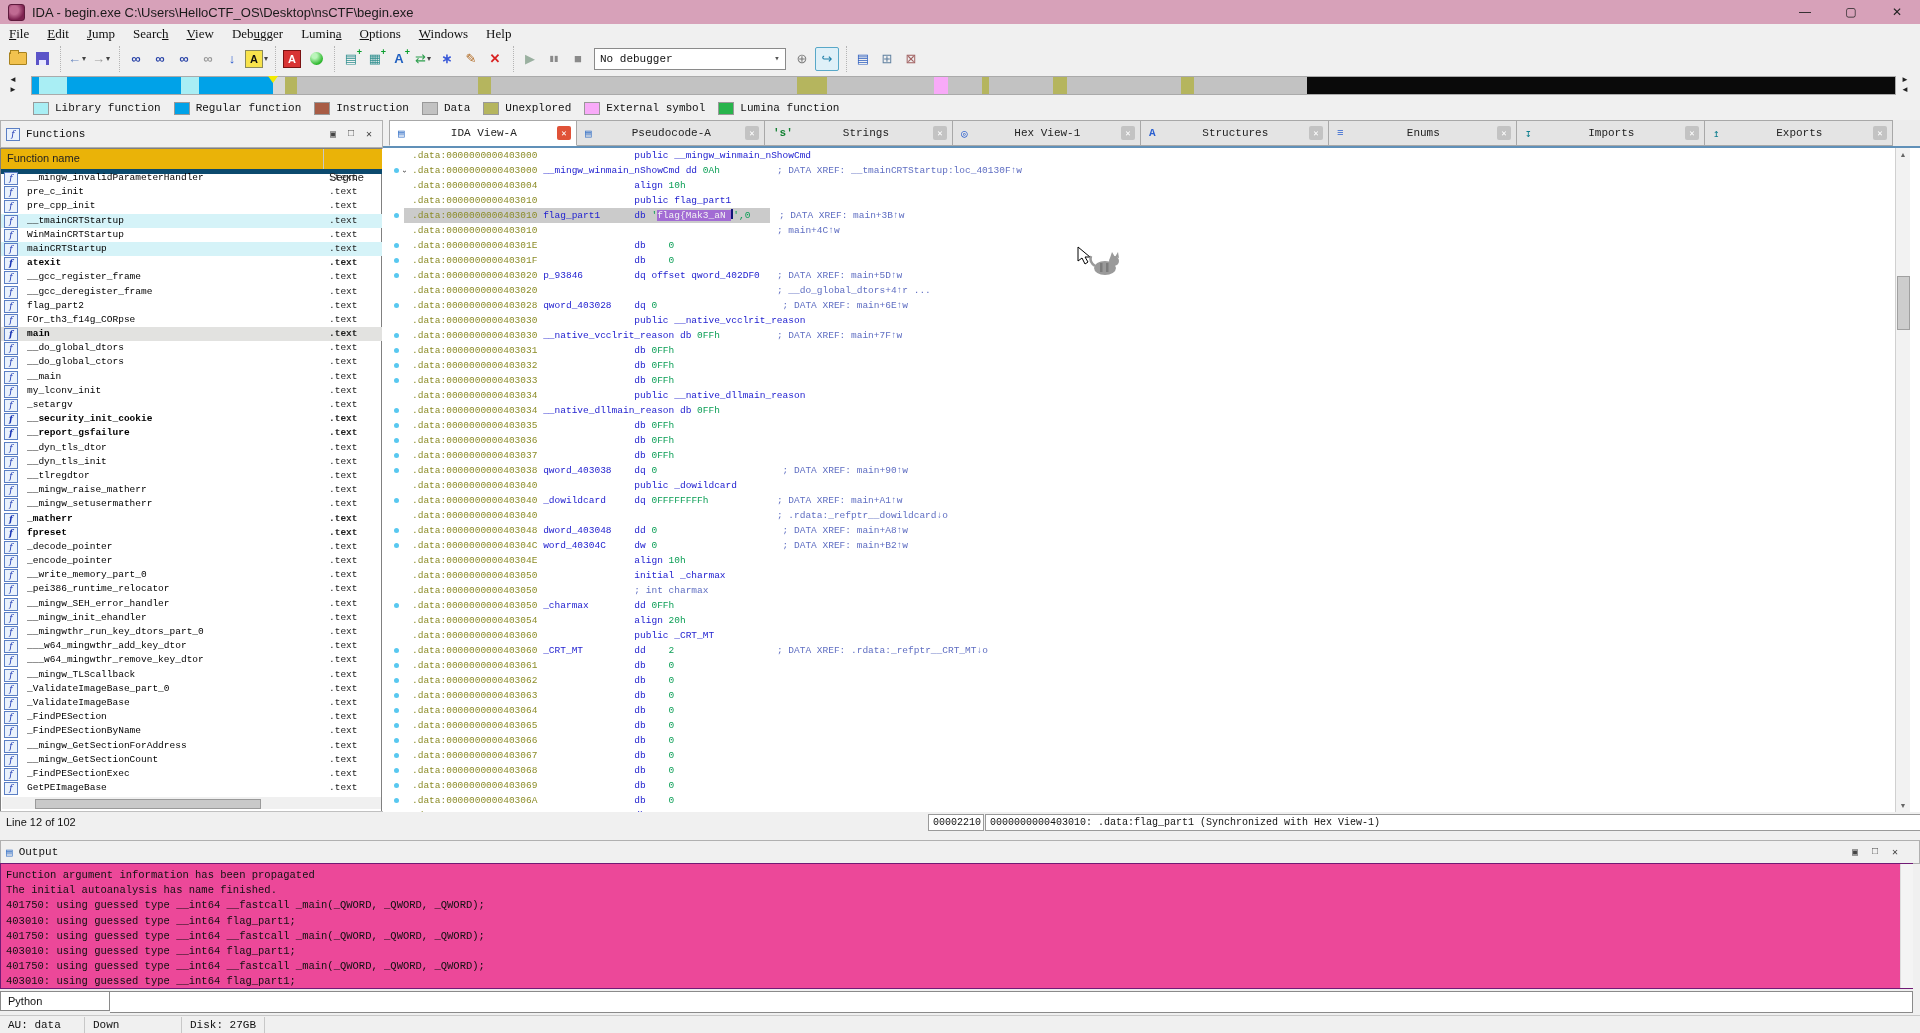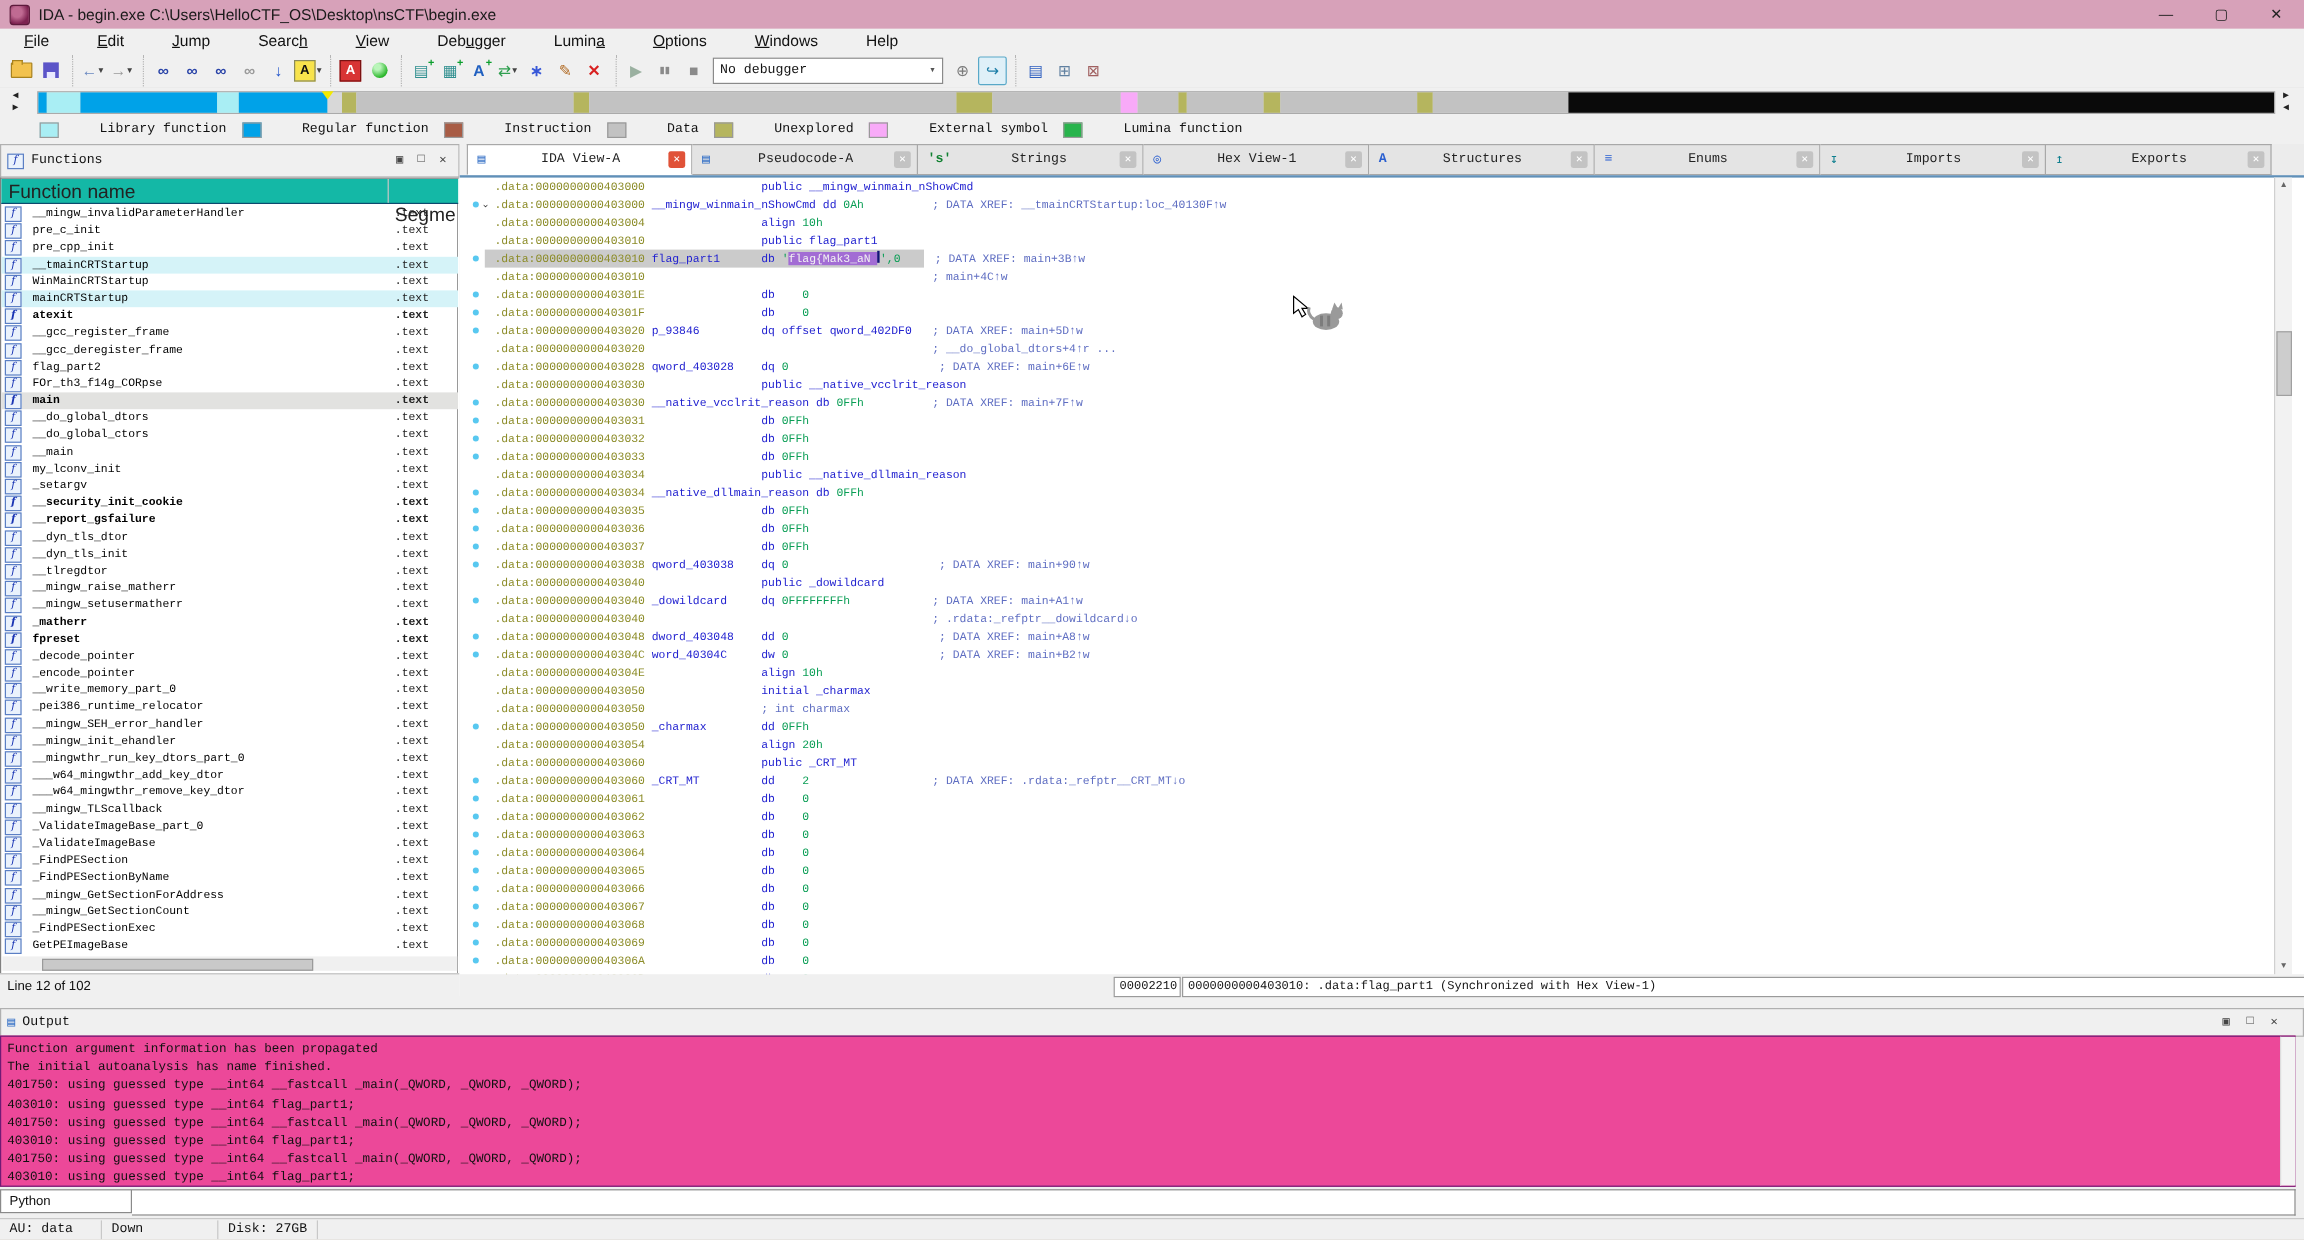--- a/index.html
+++ b/index.html
@@ -9,21 +9,21 @@
   #titlebar{position:absolute;left:0;top:0;width:1920px;height:24px;background:#d7a1b9;
             display:flex;align-items:center;color:#1a1a1a;font-size:13px;}
   #app-icon{width:15px;height:15px;margin:0 7px 0 8px;border-radius:3px;
             background:radial-gradient(circle at 35% 35%,#c06a92 0 30%,#7d2250 70%);border:1px solid #5d1a3c;}
   #win-controls{margin-left:auto;display:flex;height:24px;}
   .win-btn{width:46px;height:24px;display:flex;align-items:center;justify-content:center;
            font-size:12px;color:#222;}
   
   #menubar{position:absolute;left:0;top:24px;width:1920px;height:20px;background:#f0f0f0;
            display:flex;align-items:center;font-size:13px;color:#111;}
-  .menu-item{padding:0 20px;height:20px;line-height:20px;}
+  .menu-item{padding:0 9px;height:20px;line-height:20px;font-family:Liberation Serif, serif;}
   .menu-item u{text-decoration:underline;}
   
   #toolbar{position:absolute;left:0;top:44px;width:1920px;height:29px;background:#f0f0f0;
            display:flex;align-items:center;border-bottom:1px solid #dcdcdc;}
   .tgroup{display:flex;align-items:center;height:26px;padding:0 4px;border-left:1px dotted #b5b5b5;margin-left:2px;}
   .tgroup:first-child{border-left:none;}
   .tbtn{min-width:22px;height:22px;margin:0 1px;display:flex;align-items:center;justify-content:center;
         font-size:13px;position:relative;border-radius:2px;}
   .tbtn .glyph{line-height:1;}
   .tbtn.has-plus::after{content:"+";position:absolute;right:0px;top:-1px;color:#0a9e2c;font-size:9px;font-weight:bold;}
@@ -44,32 +44,32 @@
   
   #navrow{position:absolute;left:0;top:73px;width:1920px;height:25px;background:#f0f0f0;}
   .nav-arrows{position:absolute;top:2px;width:14px;height:21px;font-size:8px;color:#222;line-height:10px;text-align:center;}
   #navband{position:absolute;left:31px;top:3px;width:1863px;height:17px;background:#e2e2e2;border:1px solid #aaa;}
   .nseg{position:absolute;top:0;height:17px;}
   #nav-marker{position:absolute;top:-1px;width:0;height:0;border-left:5px solid transparent;
               border-right:5px solid transparent;border-top:7px solid #f2ea00;}
   
   #legend{position:absolute;left:0;top:98px;width:1920px;height:20px;background:#f0f0f0;display:flex;
           align-items:center;padding-left:33px;font-size:11px;font-family:"Liberation Mono",monospace;color:#111;}
-  .lg-item{display:flex;align-items:center;margin-right:13px;gap:28px;}
+  .lg-item{display:flex;align-items:center;margin-right:13px;}
   .lg-sw{width:14px;height:11px;margin-right:6px;border:1px solid #999;}
   
   #fn-dock{position:absolute;left:0;top:120px;width:383px;height:714px;background:#f0f0f0;}
   #fn-title{position:absolute;left:0;top:0;width:381px;height:26px;border:1px solid #b0b0b0;background:#f0f0f0;
             display:flex;align-items:center;font-size:11px;font-family:"Liberation Mono",monospace;color:#111;}
   #fn-title .ctrls{margin-left:auto;display:flex;margin-right:4px;}
   #fn-title .ctrls span{width:18px;text-align:center;color:#444;font-size:10px;}
   #fn-list{position:absolute;left:0;top:28px;width:381px;height:680px;background:#fff;border:1px solid #808080;
            border-right-color:#fff;border-bottom-color:#fff;box-shadow:inset -1px -1px 0 #808080;overflow:hidden;}
-  #fn-header{position:absolute;left:0;top:0;width:100%;height:20px;background:#14b8a6;border-bottom:1px solid #0c4a6e;
-             font-size:16px;color:#222;}
+  #fn-header{position:absolute;left:0;top:0;width:100%;height:20px;background:#eab308;border-bottom:5px solid #0c4a6e;
+             font-size:11px;color:#222;}
   #fn-header .h1{position:absolute;left:6px;top:3px;}
   #fn-header .h2{position:absolute;left:328px;top:3px;margin-top:19px;}
   #fn-header .hd{position:absolute;left:322px;top:0;width:1px;height:20px;background:#c8c8c8;}
   #fn-rows{position:absolute;left:0;top:22px;width:100%;height:624px;overflow:hidden;
            font-family:"Liberation Mono",monospace;font-size:9.5px;}
   .fn-row{position:relative;height:14.2px;line-height:14.2px;white-space:nowrap;color:#000;}
   .fn-row.hl-cyan{background:#d5f3f8;}
   .fn-row.hl-sel{background:#e2e2e0;}
   .fn-row.b{font-weight:bold;}
   .ficon{position:absolute;left:3px;top:1px;width:12px;height:11px;border:1px solid #5b7fc4;background:#eaf2fc;

